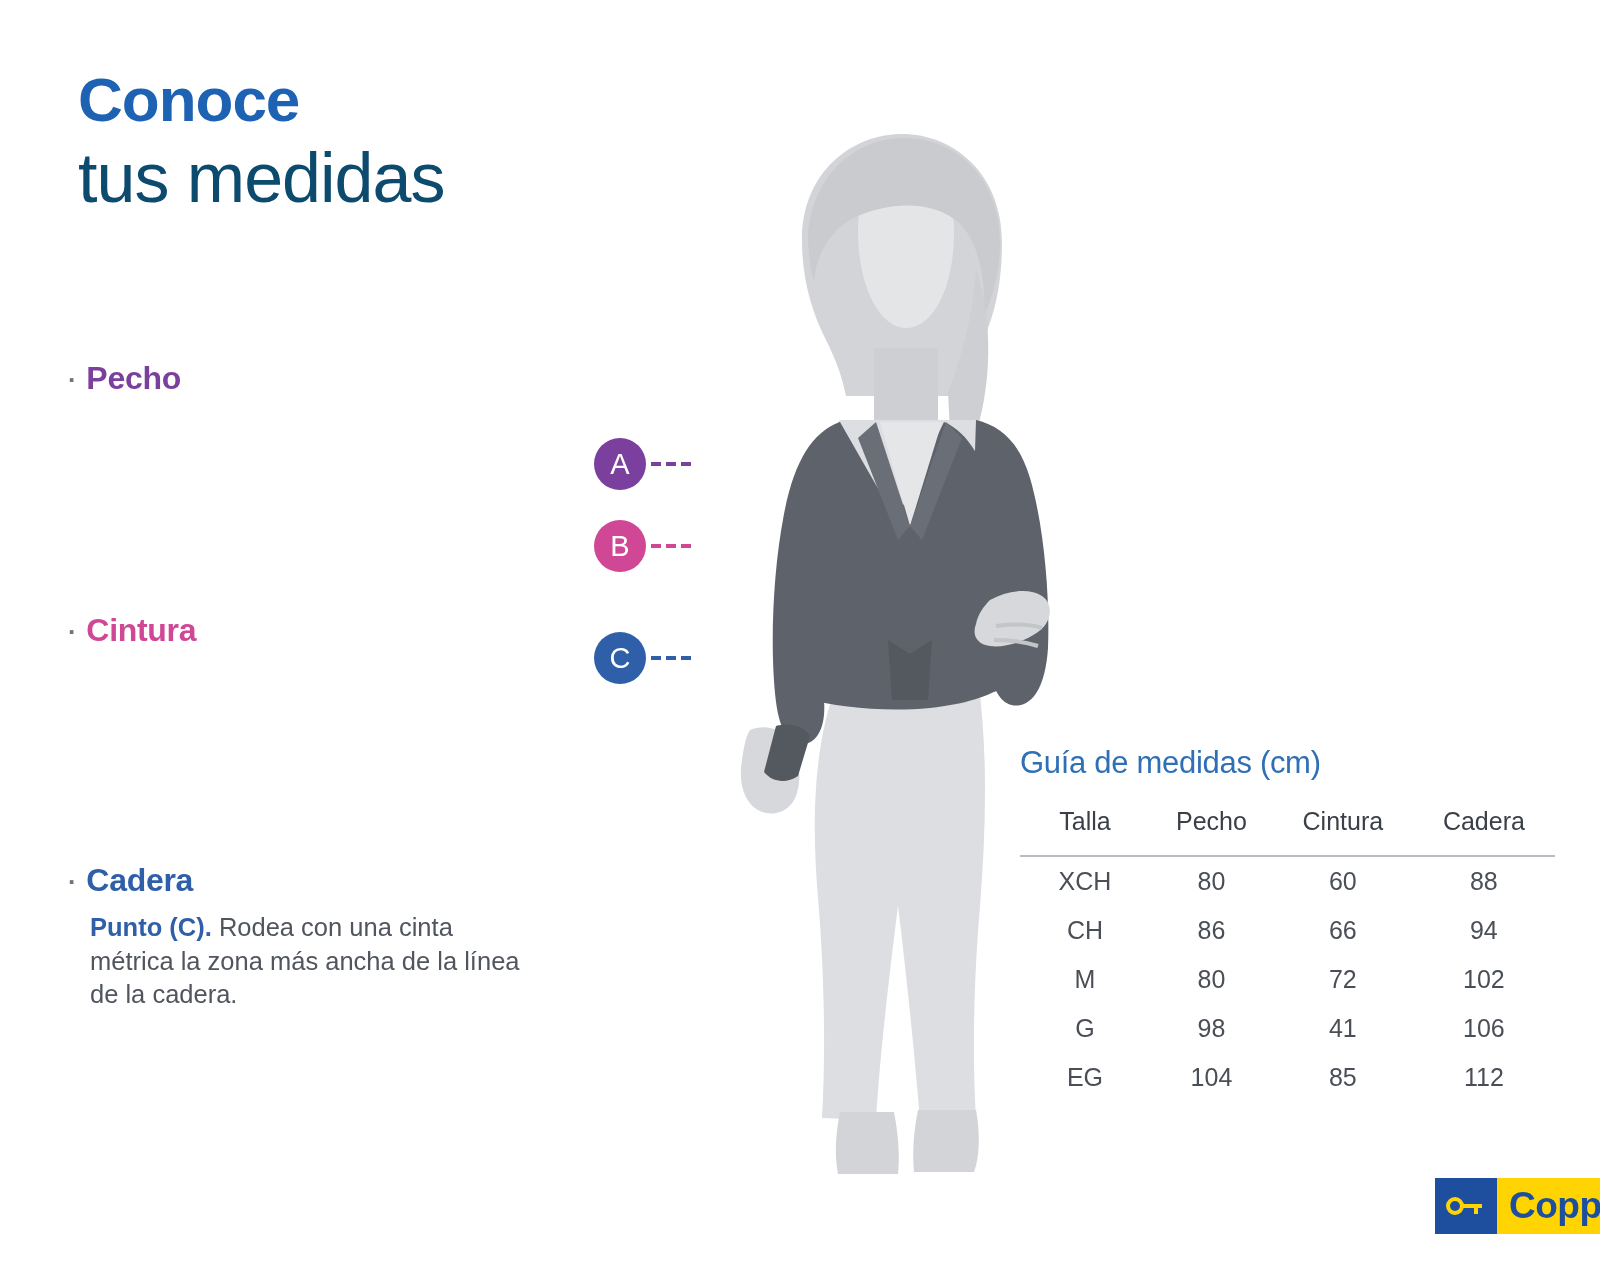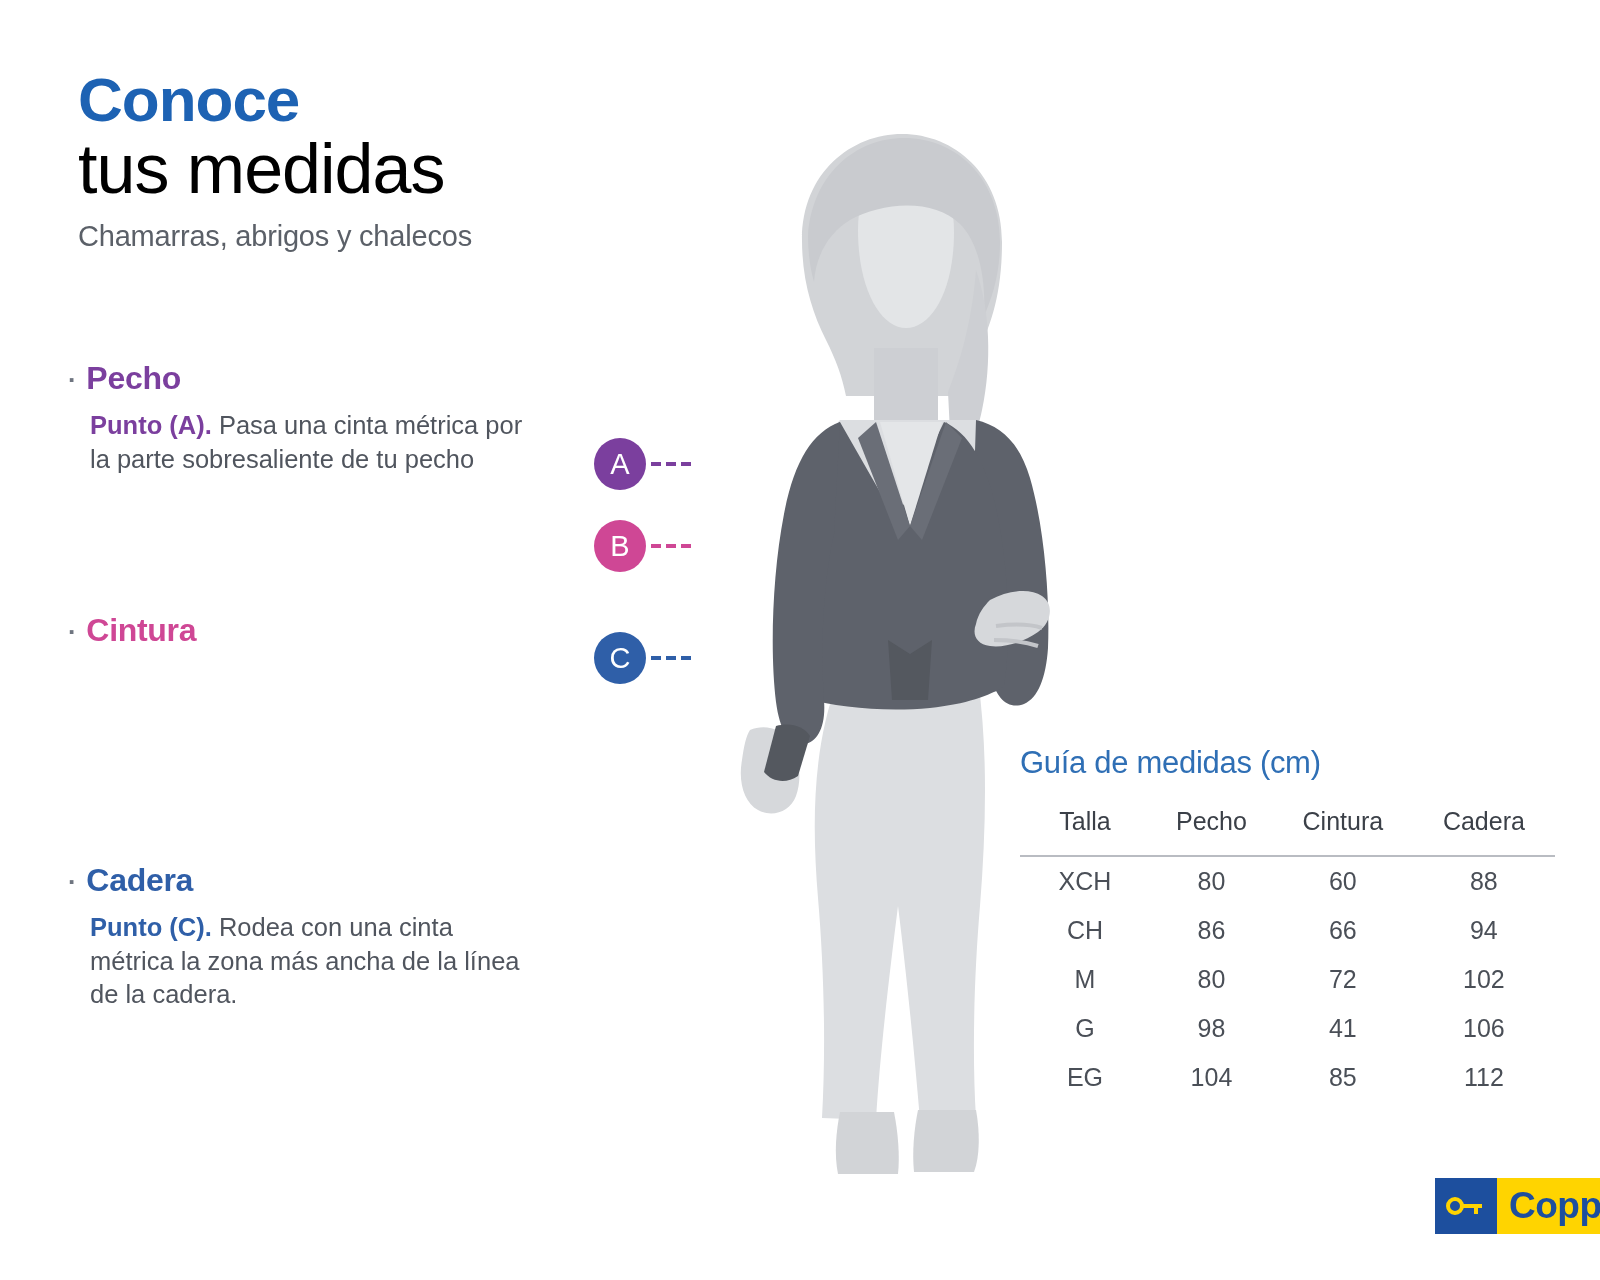--- a/index.html
+++ b/index.html
@@ -26,24 +26,24 @@
   .title-main {
     font-size: 62px;
     font-weight: bold;
     color: #1d62b3;
     line-height: 0.98;
     letter-spacing: -1px;
   }
   .title-sub {
     font-size: 70px;
     font-weight: normal;
-    color: #000000;
+    color: #0c4a6e;
     line-height: 1.05;
     letter-spacing: -1px;
-    margin-top: 2px;
+    margin-top: 11px;
   }
   .title-desc {
     font-size: 29px;
     color: #5b6068;
     margin-top: 14px;
     letter-spacing: -0.2px;
   }
 
   
   .section {
@@ -187,30 +187,26 @@
     display: flex;
     align-items: center;
   }
 </style>
 </head>
 <body>
 
 <div class="title-block">
   <div class="title-main">Conoce</div>
   <div class="title-sub">tus medidas</div>
-  <div class="title-desc">Chamarras, abrigos y chalecos</div>
 </div>
 
 <div class="section" id="sec-pecho">
   <div class="section-head">
     <span class="bullet">·</span>
     <span>Pecho</span>
-  </div>
-  <div class="section-body">
-    <span class="pt-label">Punto (A).</span><span> Pasa una cinta métrica por la parte sobresaliente de tu pecho</span>
   </div>
 </div>
 
 <div class="section" id="sec-cintura">
   <div class="section-head">
     <span class="bullet">·</span>
     <span>Cintura</span>
   </div>
 </div>
 

